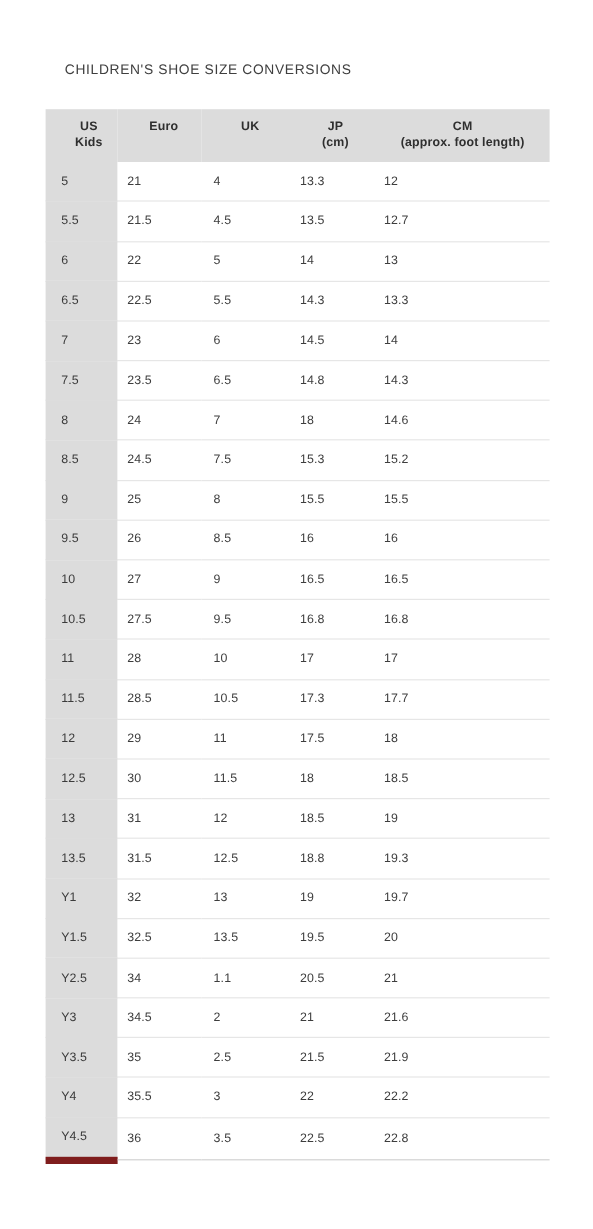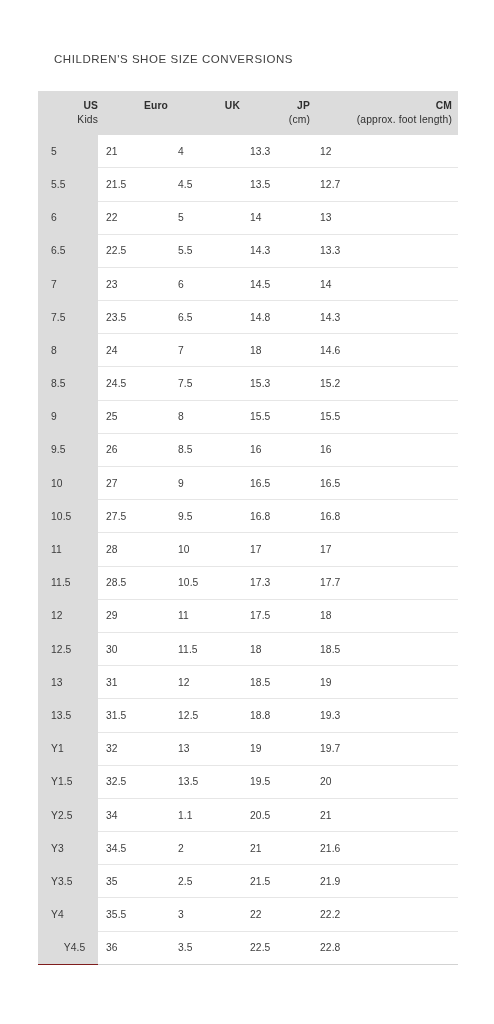--- a/index.html
+++ b/index.html
@@ -45,30 +45,30 @@
   #size-table col.c-euro { width: 70px; }
   #size-table col.c-uk   { width: 72px; }
   #size-table col.c-jp   { width: 70px; }
   #size-table col.c-cm   { width: 148px; }
 
   #size-table thead th {
     background: #dcdcdc;
     color: #2f2f2f;
     font-size: 10.3px;
     font-weight: 700;
-    text-align: right;
+    text-align: center;
     vertical-align: top;
     padding: 8px 0 9px 0;
     line-height: 1.32;
     border: none;
     letter-spacing: 0.15px;
   }
   #size-table thead th .sub {
     display: block;
-    font-weight: 400;
+    font-weight: 700;
     font-size: 10.3px;
   }
   #size-table thead th.h-us   { padding-left: 12px; }
   #size-table thead th.h-euro { padding-left: 7px; }
   #size-table thead th.h-uk   { padding-left: 9px; }
   #size-table thead th.h-jp   { padding-left: 9px; }
   #size-table thead th.h-cm   { padding-left: 9px; padding-right: 6px; }
 
   #size-table tbody td {
     font-size: 10.3px;
@@ -84,22 +84,21 @@
   #size-table tbody tr:last-child td {
     border-bottom: 1px solid #d2d2d2;
   }
   #size-table tbody td.cell-us {
     background: #dcdcdc;
     border-bottom: 1px solid #dcdcdc;
     padding-left: 13px;
     color: #3b3b3b;
   }
   #size-table tbody tr:last-child td.cell-us {
-    border-bottom: 1px solid #7f1d1d;
-    text-align: center;
+    border-bottom: 6px solid #7f1d1d;
   }
   #size-table tbody td.cell-euro { padding-left: 8px; }
   #size-table tbody td.cell-uk   { padding-left: 10px; }
   #size-table tbody td.cell-jp   { padding-left: 10px; }
   #size-table tbody td.cell-cm   { padding-left: 10px; }
 </style>
 </head>
 <body>
 
 <div id="page">

